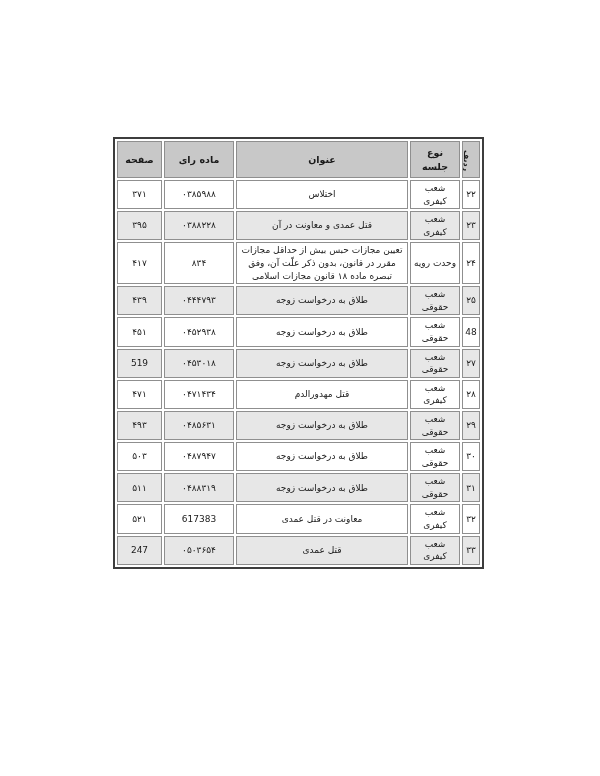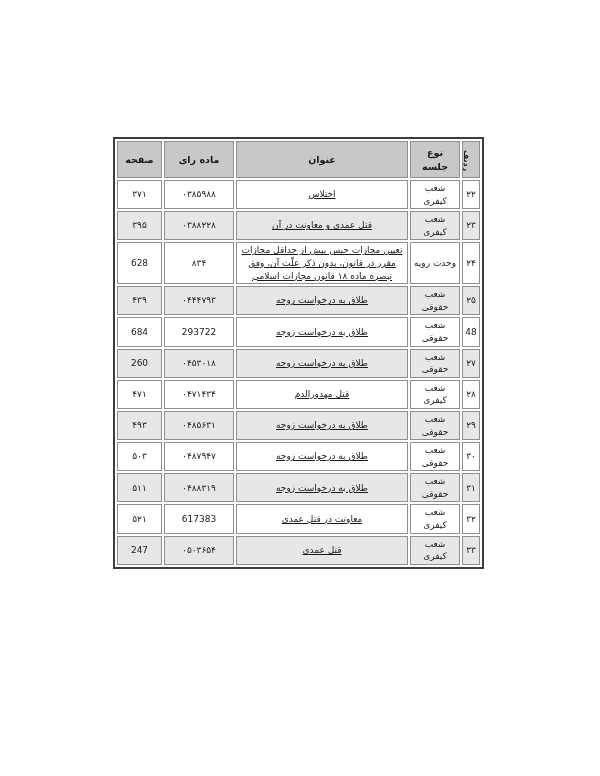--- a/index.html
+++ b/index.html
@@ -55,21 +55,20 @@
   }
   .rotated {
     display: inline-block;
     transform: rotate(90deg);
     white-space: nowrap;
     font-size: 8px;
     font-weight: bold;
   }
   td.title-cell {
     font-size: 8.5px;
-    text-decoration: underline;
   }
 </style>
 </head>
 <body>
 
 <div class="page">
   <div class="table-wrap">
     <table class="toc">
       <colgroup>
         <col style="width:18px">
@@ -100,42 +99,42 @@
             <td>شعب کیفری</td>
             <td class="title-cell">قتل عمدی و معاونت در آن</td>
             <td>۰۳۸۸۲۲۸</td>
             <td>۳۹۵</td>
           </tr>
           <tr class="">
             <td>۲۴</td>
             <td>وحدت رویه</td>
             <td class="title-cell">تعیین مجازات حبس بیش از حداقل مجازات مقرر در قانون، بدون ذکر علّت آن، وفق تبصره ماده ۱۸ قانون مجازات اسلامی</td>
             <td>۸۳۴</td>
-            <td>628</td>
+            <td>۴۱۷</td>
           </tr>
           <tr class="shaded">
             <td>۲۵</td>
             <td>شعب حقوقی</td>
             <td class="title-cell">طلاق به درخواست زوجه</td>
             <td>۰۴۴۴۷۹۳</td>
             <td>۴۳۹</td>
           </tr>
           <tr class="">
             <td>48</td>
             <td>شعب حقوقی</td>
             <td class="title-cell">طلاق به درخواست زوجه</td>
-            <td>293722</td>
-            <td>684</td>
+            <td>۰۴۵۲۹۳۸</td>
+            <td>۴۵۱</td>
           </tr>
           <tr class="shaded">
             <td>۲۷</td>
             <td>شعب حقوقی</td>
             <td class="title-cell">طلاق به درخواست زوجه</td>
             <td>۰۴۵۳۰۱۸</td>
-            <td>260</td>
+            <td>519</td>
           </tr>
           <tr class="">
             <td>۲۸</td>
             <td>شعب کیفری</td>
             <td class="title-cell">قتل مهدورالدم</td>
             <td>۰۴۷۱۴۳۴</td>
             <td>۴۷۱</td>
           </tr>
           <tr class="shaded">
             <td>۲۹</td>

